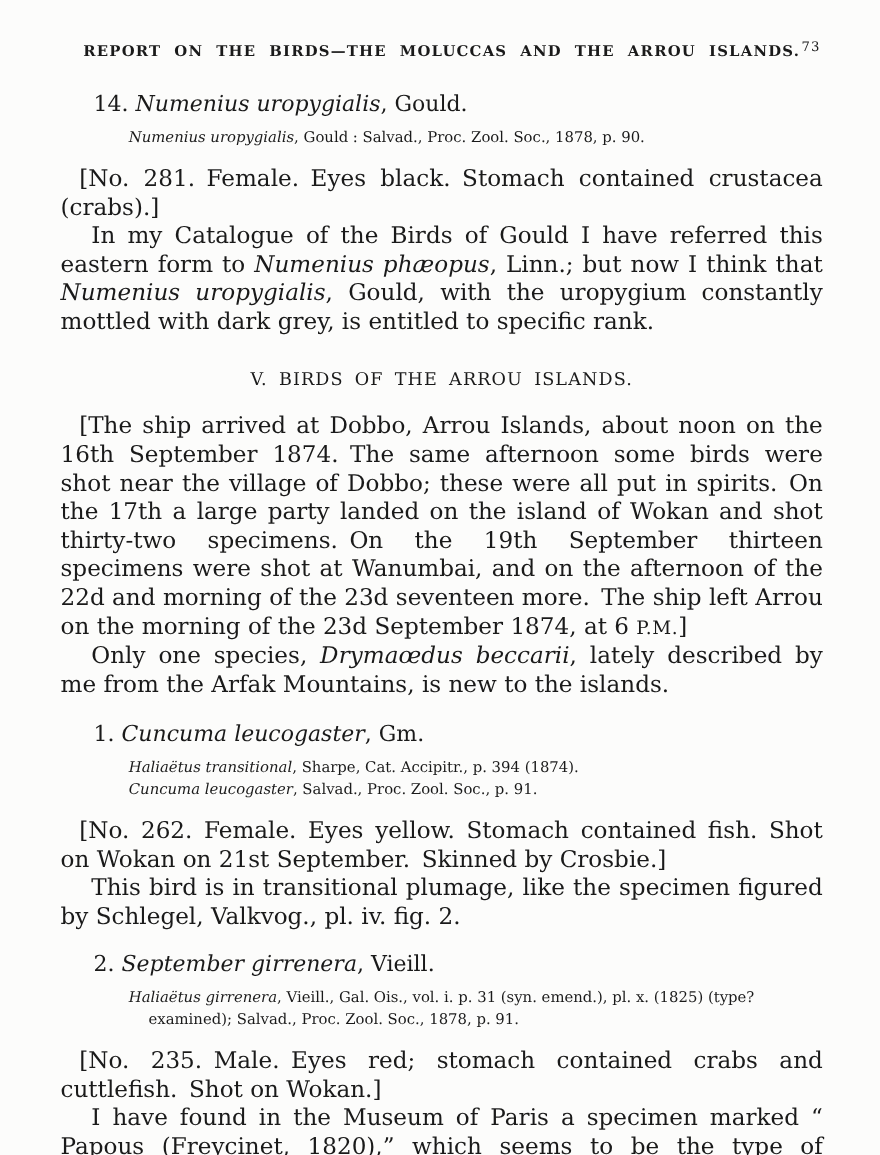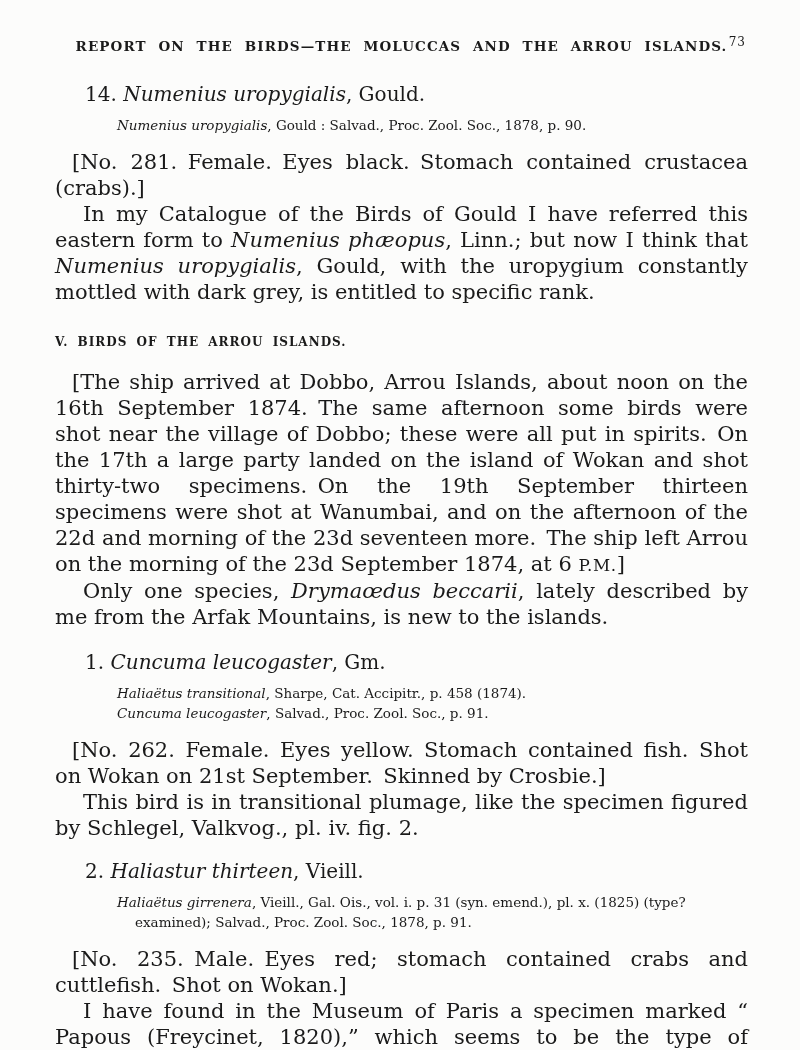--- a/index.html
+++ b/index.html
@@ -66,23 +66,23 @@
     font-size: 21px;
     line-height: 26px;
     text-align: justify;
     text-indent: 28px;
   }
   .b-para.bracket { text-indent: 17px; }
   .b-para.gap { margin-top: 14px; }
   
   .b-section {
     margin: 30px 0 20px 0;
-    text-align: left;
-    font-weight: bold;
-    font-size: 12px;
+    text-align: center;
+    font-weight: normal;
+    font-size: 16px;
     letter-spacing: 1px;
     word-spacing: 4px;
   }
   .it { font-style: italic; }
   .sc { font-size: 0.8em; letter-spacing: 0.6px; }
 </style>
 </head>
 <body>
 
 <div class="page">
@@ -96,23 +96,23 @@
   <p class="b-cite"><span class="it">Numenius uropygialis</span><span>, Gould : Salvad., Proc. Zool. Soc., 1878, p. 90.</span></p>
   <p class="b-para bracket gap"><span>[No. 281. Female. Eyes black. Stomach contained crustacea (crabs).]</span></p>
   <p class="b-para"><span>In my Catalogue of the Birds of Gould I have referred this eastern form to </span><span class="it">Numenius phæopus</span><span>, Linn.; but now I think that </span><span class="it">Numenius uropygialis</span><span>, Gould, with the uropygium constantly mottled with dark grey, is entitled to specific rank.</span></p>
 
   <p class="b-section"><span>V. BIRDS OF THE ARROU ISLANDS.</span></p>
 
   <p class="b-para bracket"><span>[The ship arrived at Dobbo, Arrou Islands, about noon on the 16th September 1874. The same afternoon some birds were shot near the village of Dobbo; these were all put in spirits. On the 17th a large party landed on the island of Wokan and shot thirty-two specimens. On the 19th September thirteen specimens were shot at Wanumbai, and on the afternoon of the 22d and morning of the 23d seventeen more. The ship left Arrou on the morning of the 23d September 1874, at 6 </span><span class="sc">P.M.</span><span>]</span></p>
   <p class="b-para"><span>Only one species, </span><span class="it">Drymaœdus beccarii</span><span>, lately described by me from the Arfak Mountains, is new to the islands.</span></p>
 
   <p class="b-heading h1"><span>1. </span><span class="it">Cuncuma leucogaster</span><span>, Gm.</span></p>
-  <p class="b-cite"><span class="it">Haliaëtus transitional</span><span>, Sharpe, Cat. Accipitr., p. 458 (1874).</span></p>
+  <p class="b-cite"><span class="it">Haliaëtus transitional</span><span>, Sharpe, Cat. Accipitr., p. 394 (1874).</span></p>
   <p class="b-cite cont"><span class="it">Cuncuma leucogaster</span><span>, Salvad., Proc. Zool. Soc., p. 91.</span></p>
   <p class="b-para bracket gap"><span>[No. 262. Female. Eyes yellow. Stomach contained fish. Shot on Wokan on 21st September. Skinned by Crosbie.]</span></p>
   <p class="b-para"><span>This bird is in transitional plumage, like the specimen figured by Schlegel, Valkvog., pl. iv. fig. 2.</span></p>
 
-  <p class="b-heading h2"><span>2. </span><span class="it">Haliastur thirteen</span><span>, Vieill.</span></p>
+  <p class="b-heading h2"><span>2. </span><span class="it">September girrenera</span><span>, Vieill.</span></p>
   <p class="b-cite"><span class="it">Haliaëtus girrenera</span><span>, Vieill., Gal. Ois., vol. i. p. 31 (syn. emend.), pl. x. (1825) (type? examined); Salvad., Proc. Zool. Soc., 1878, p. 91.</span></p>
   <p class="b-para bracket gap"><span>[No. 235. Male. Eyes red; stomach contained crabs and cuttlefish. Shot on Wokan.]</span></p>
   <p class="b-para"><span>I have found in the Museum of Paris a specimen marked “ Papous (Freycinet, 1820),” which seems to be the type of Vieillot.</span></p>
 
 </div>
 
 </body></html>

